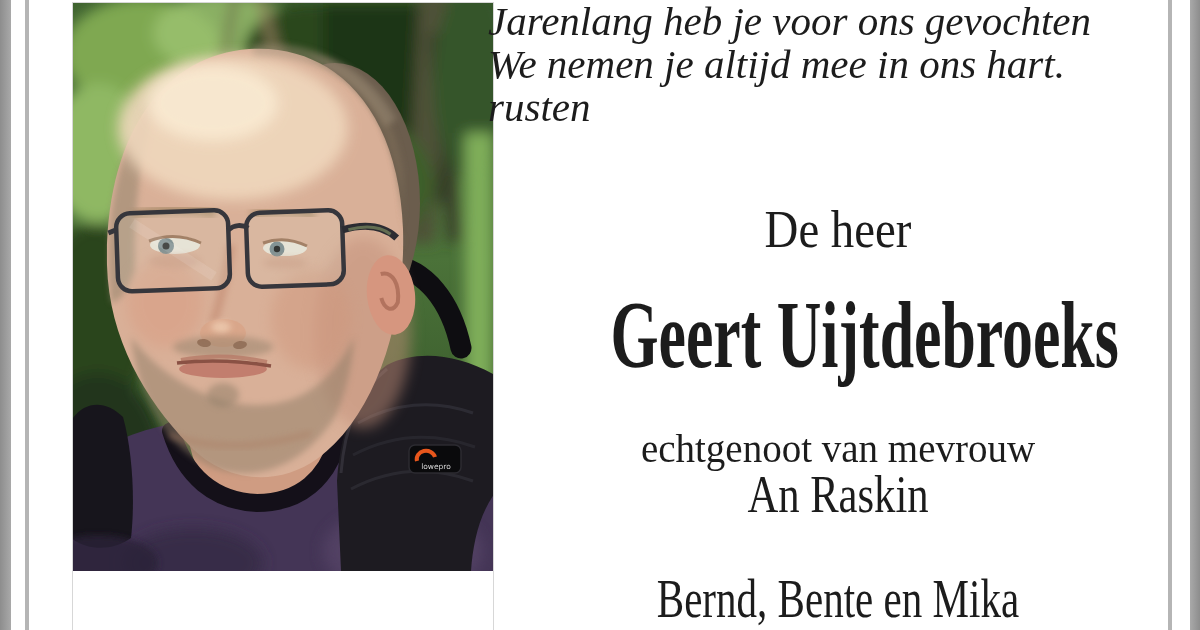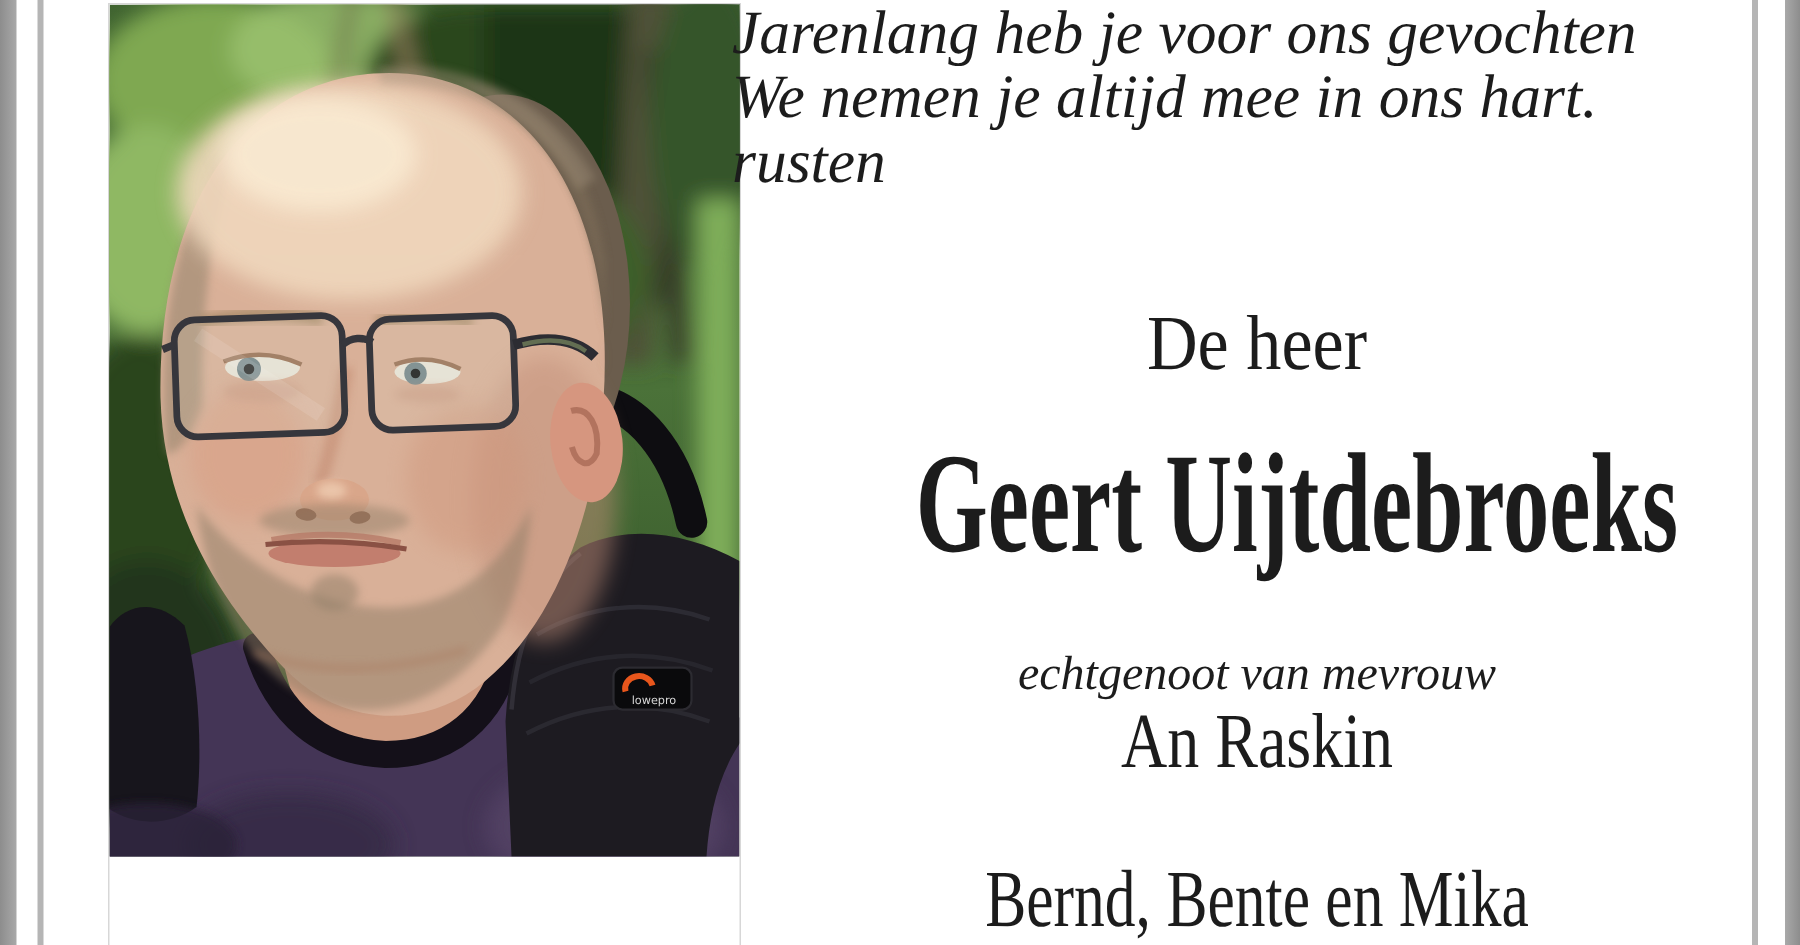--- a/index.html
+++ b/index.html
@@ -34,21 +34,21 @@
 
   .poem { position: absolute; left: 0; right: 0; top: 0; text-align: left;
           font-style: italic; font-size: 41px; line-height: 43px; }
   .poem-line { white-space: nowrap; }
 
   .salutation { top: 204px; font-size: 52px; line-height: 52px; transform: scaleX(0.90); transform-origin: 50% 50%; }
   .deceased-name {
     top: 288px; font-size: 95px; line-height: 95px; font-weight: 700;
     transform: scaleX(0.65); transform-origin: 50% 50%;
   }
-  .rel-0 { top: 428px; font-style: italic; font-size: 32px; line-height: 41px; }
+  .rel-0 { top: 428px; font-size: 39px; line-height: 41px; }
   .rel-1 { top: 469px; font-size: 52px; line-height: 52px; transform: scaleX(0.82); transform-origin: 50% 50%; }
   .rel-2 { top: 528px; font-style: italic; font-size: 41px; line-height: 41px; }
   .rel-3 { top: 572px; font-size: 54px; line-height: 54px; transform: scaleX(0.76); transform-origin: 50% 50%; }
 </style>
 </head>
 <body>
 
 <div class="stage">
 
   <div class="band band-left"></div>

